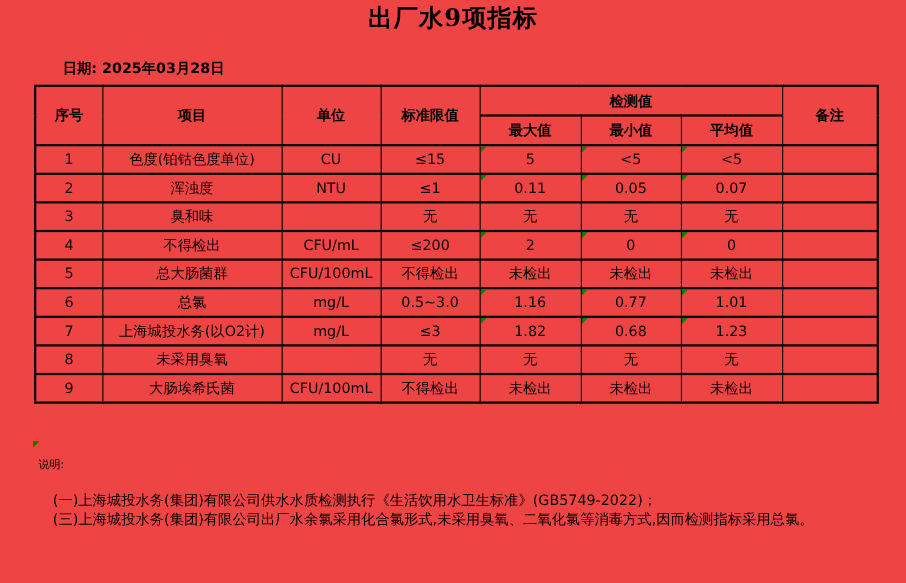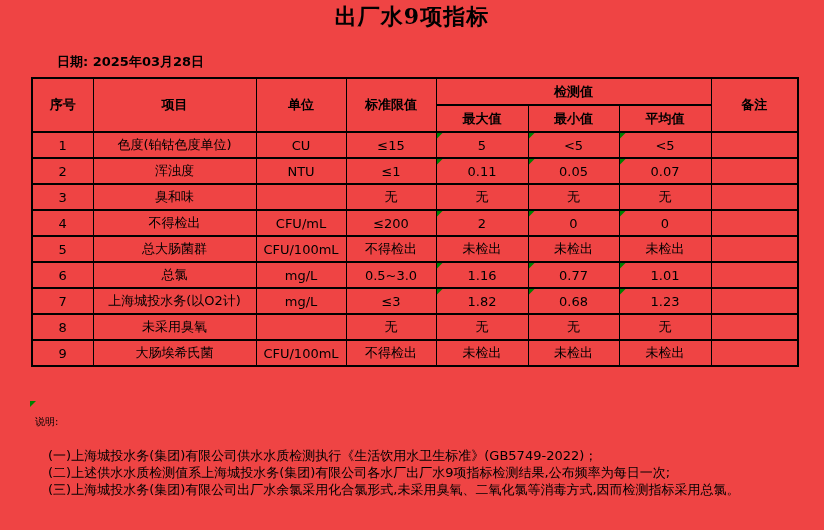--- a/index.html
+++ b/index.html
@@ -175,17 +175,16 @@
         </tr>
       </tbody>
   </table>
 
   <div class="stray-flag"></div>
 
   <div class="notes-label">说明:</div>
 
   <div class="notes">
     <div class="note-line">(一)上海城投水务(集团)有限公司供水水质检测执行《生活饮用水卫生标准》(GB5749-2022)；</div>
-    <div class="note-line">(二)上述供水水质检测值系上海城投水务(集团)有限公司各水厂出厂水9项指标检测结果,公布频率为每日一次;</div>
     <div class="note-line">(三)上海城投水务(集团)有限公司出厂水余氯采用化合氯形式,未采用臭氧、二氧化氯等消毒方式,因而检测指标采用总氯。</div>
   </div>
 
 </div>
 
 </body></html>

